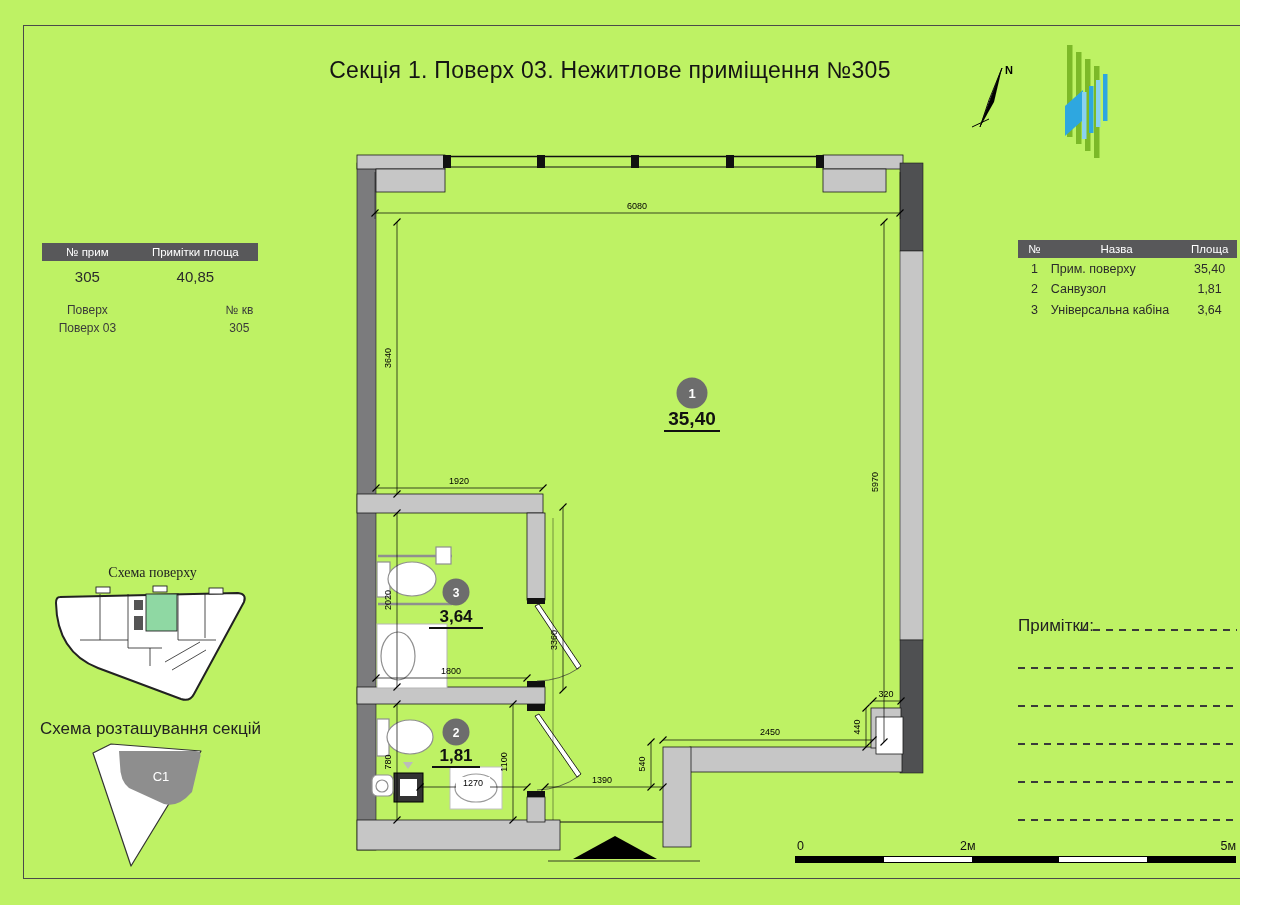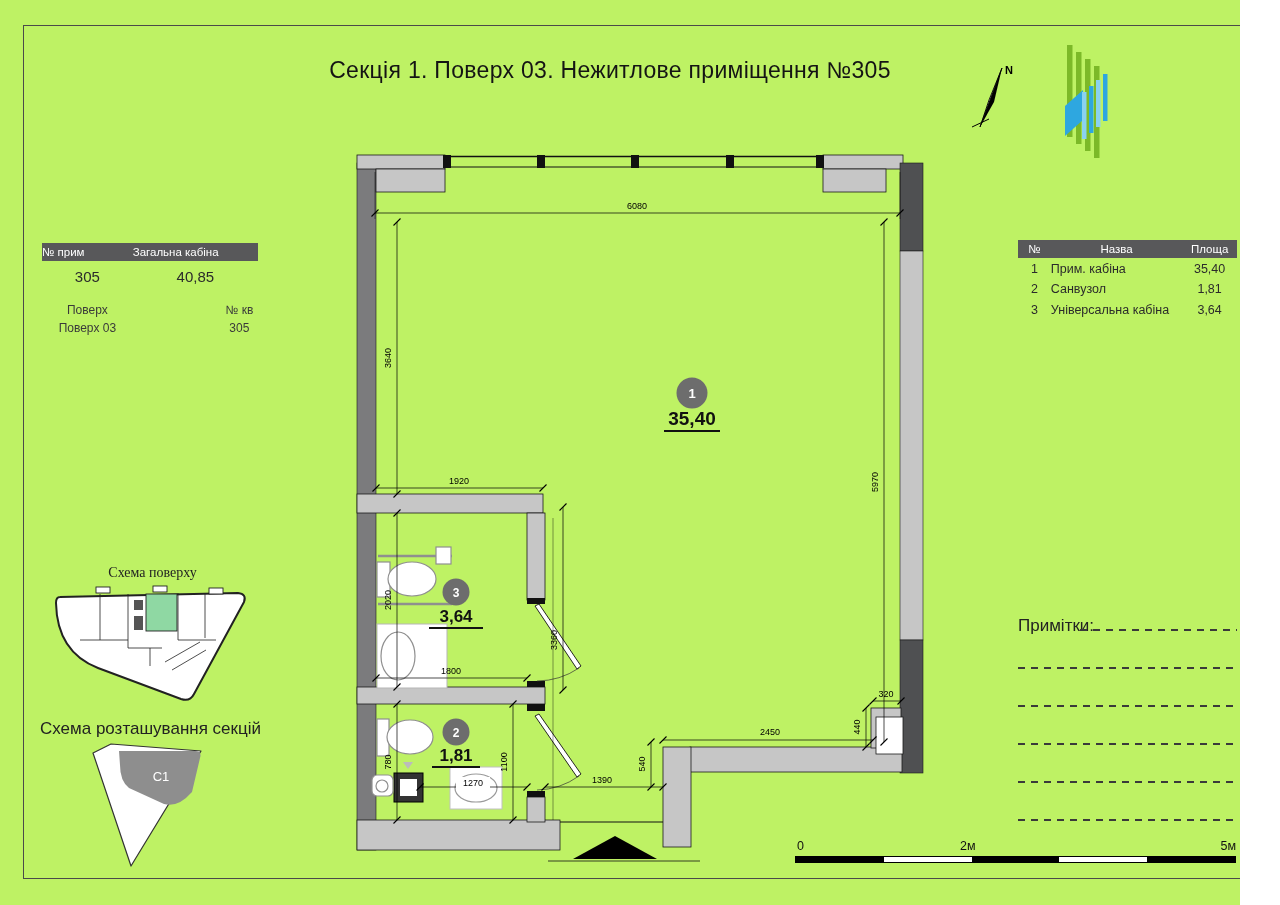--- a/index.html
+++ b/index.html
@@ -9,21 +9,21 @@
   .title{position:absolute;left:240px;top:57px;width:740px;text-align:center;
          font-size:23px;color:#141414;letter-spacing:0.3px;}
   
   .logo-mark{position:absolute;left:1057px;top:42px;}
   .logo-text{position:absolute;left:1106px;top:96px;font-size:38px;font-weight:700;
              color:#55565a;letter-spacing:9px;line-height:1;}
   
   .info-card{position:absolute;left:42px;top:243px;width:216px;}
   .i-head{display:grid;grid-template-columns:42% 58%;background:#58585a;color:#fff;
           font-size:11.5px;padding:3px 0;}
-  .i-head span{text-align:left;}
+  .i-head span{text-align:center;}
   .i-vals{display:grid;grid-template-columns:42% 58%;font-size:15px;color:#2b2b2b;padding:7px 0 4px;}
   .i-vals span{text-align:center;}
   .i-sub{display:grid;grid-template-columns:42% 58%;font-size:12px;color:#3a3a3a;padding:2px 0;gap:44px;}
   .i-sub span{text-align:center;}
   .i-gap{height:12px;}
   
   .legend{position:absolute;left:1018px;top:240px;width:219px;}
   .l-head{display:grid;grid-template-columns:15% 60% 25%;background:#58585a;color:#fff;
           font-size:11.5px;padding:3px 0;}
   .l-head span{text-align:center;}
@@ -79,21 +79,21 @@
       <rect x="25" y="50" width="4.5" height="47" fill="#8ad2f0"></rect>
       <rect x="32" y="44" width="4.5" height="47" fill="#2ea7e0"></rect>
       <rect x="39" y="38" width="4.5" height="47" fill="#8ad2f0"></rect>
       <rect x="46" y="32" width="4.5" height="47" fill="#2ea7e0"></rect>
     </g>
   </svg>
 
   <div class="info-card">
     <div class="i-head">
       <span>№ прим</span>
-      <span>Загальна кабіна</span>
+      <span>Примітки площа</span>
     </div>
     <div class="i-vals">
       <span>305</span>
       <span>40,85</span>
     </div>
     <div class="i-gap"></div>
     <div class="i-sub">
       <span>Поверх</span>
       <span>№ кв</span>
     </div>
@@ -104,21 +104,21 @@
   </div>
 
   <div class="legend">
     <div class="l-head">
       <span>№</span>
       <span>Назва</span>
       <span>Площа</span>
     </div>
     <div class="l-row">
       <span class="c1">1</span>
-      <span class="c2">Прим. кабіна</span>
+      <span class="c2">Прим. поверху</span>
       <span class="c3">35,40</span>
     </div>
     <div class="l-row">
       <span class="c1">2</span>
       <span class="c2">Санвузол</span>
       <span class="c3">1,81</span>
     </div>
     <div class="l-row">
       <span class="c1">3</span>
       <span class="c2">Універсальна кабіна</span>

